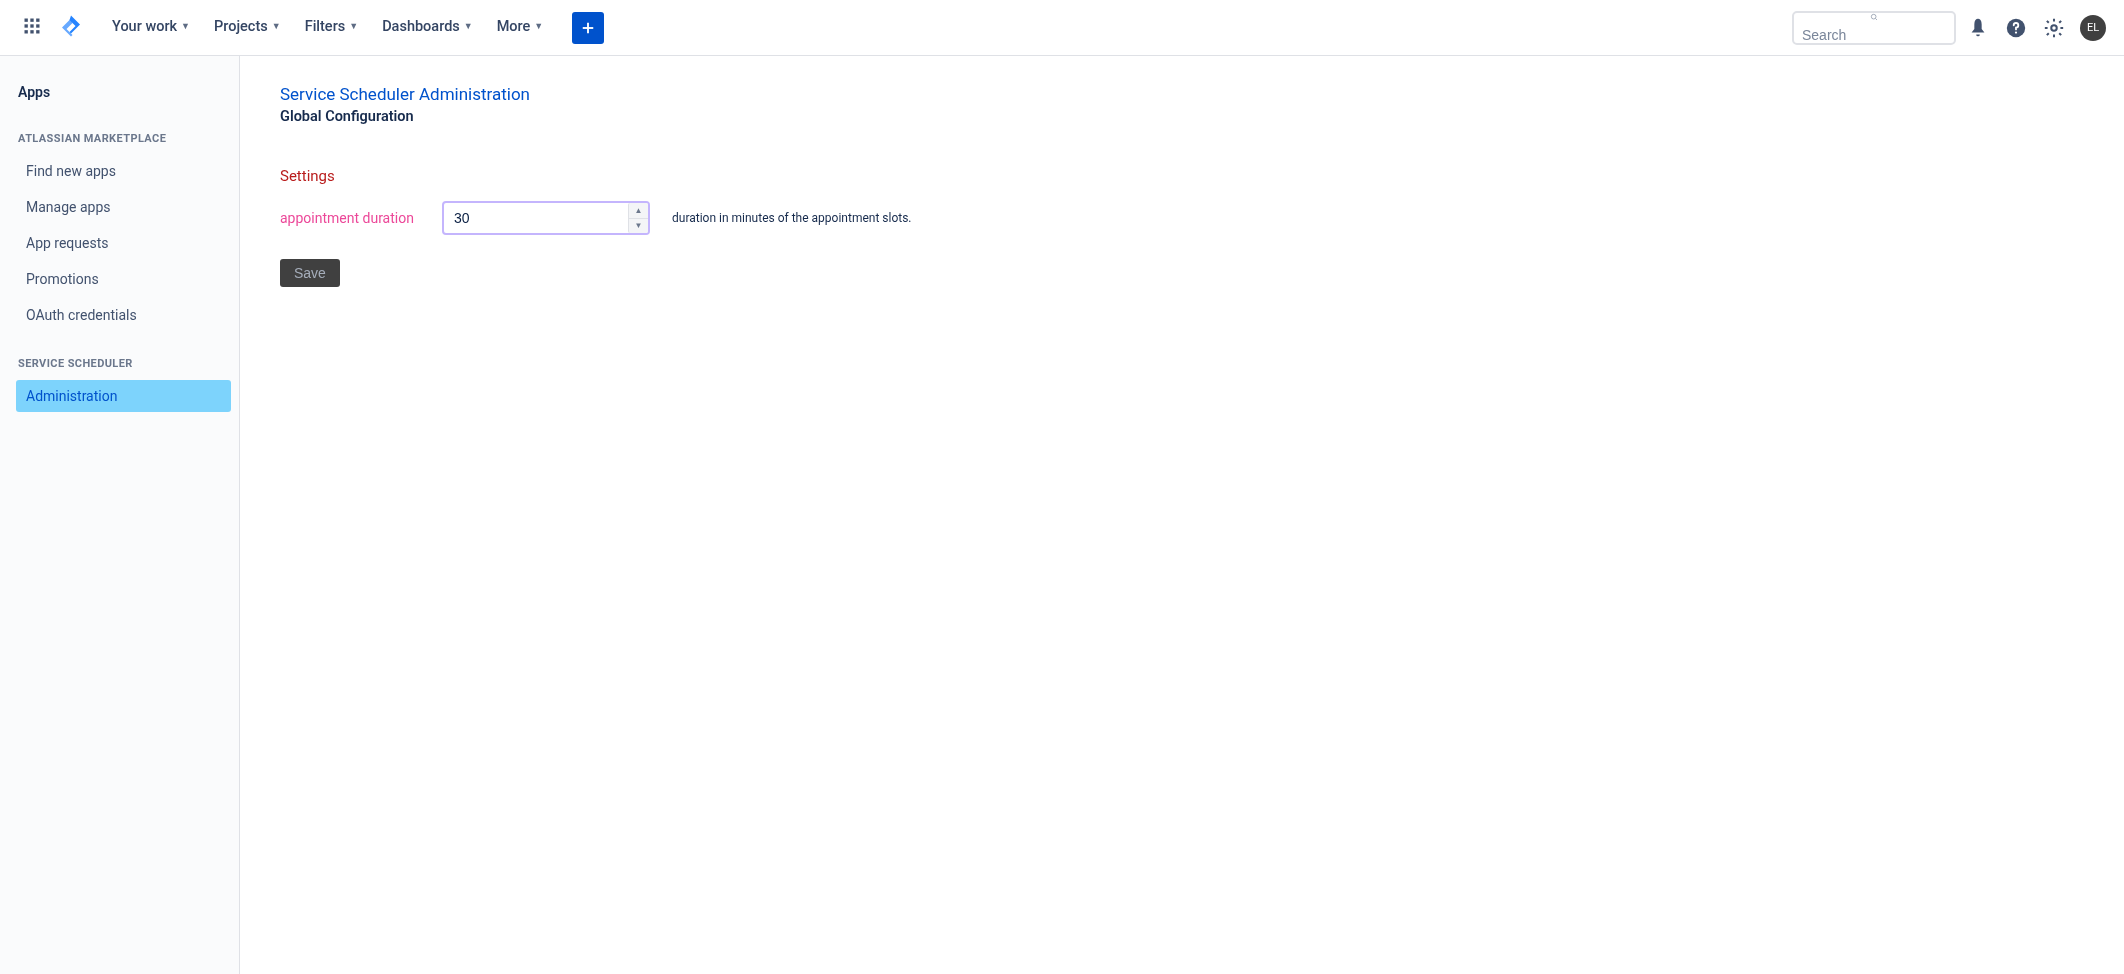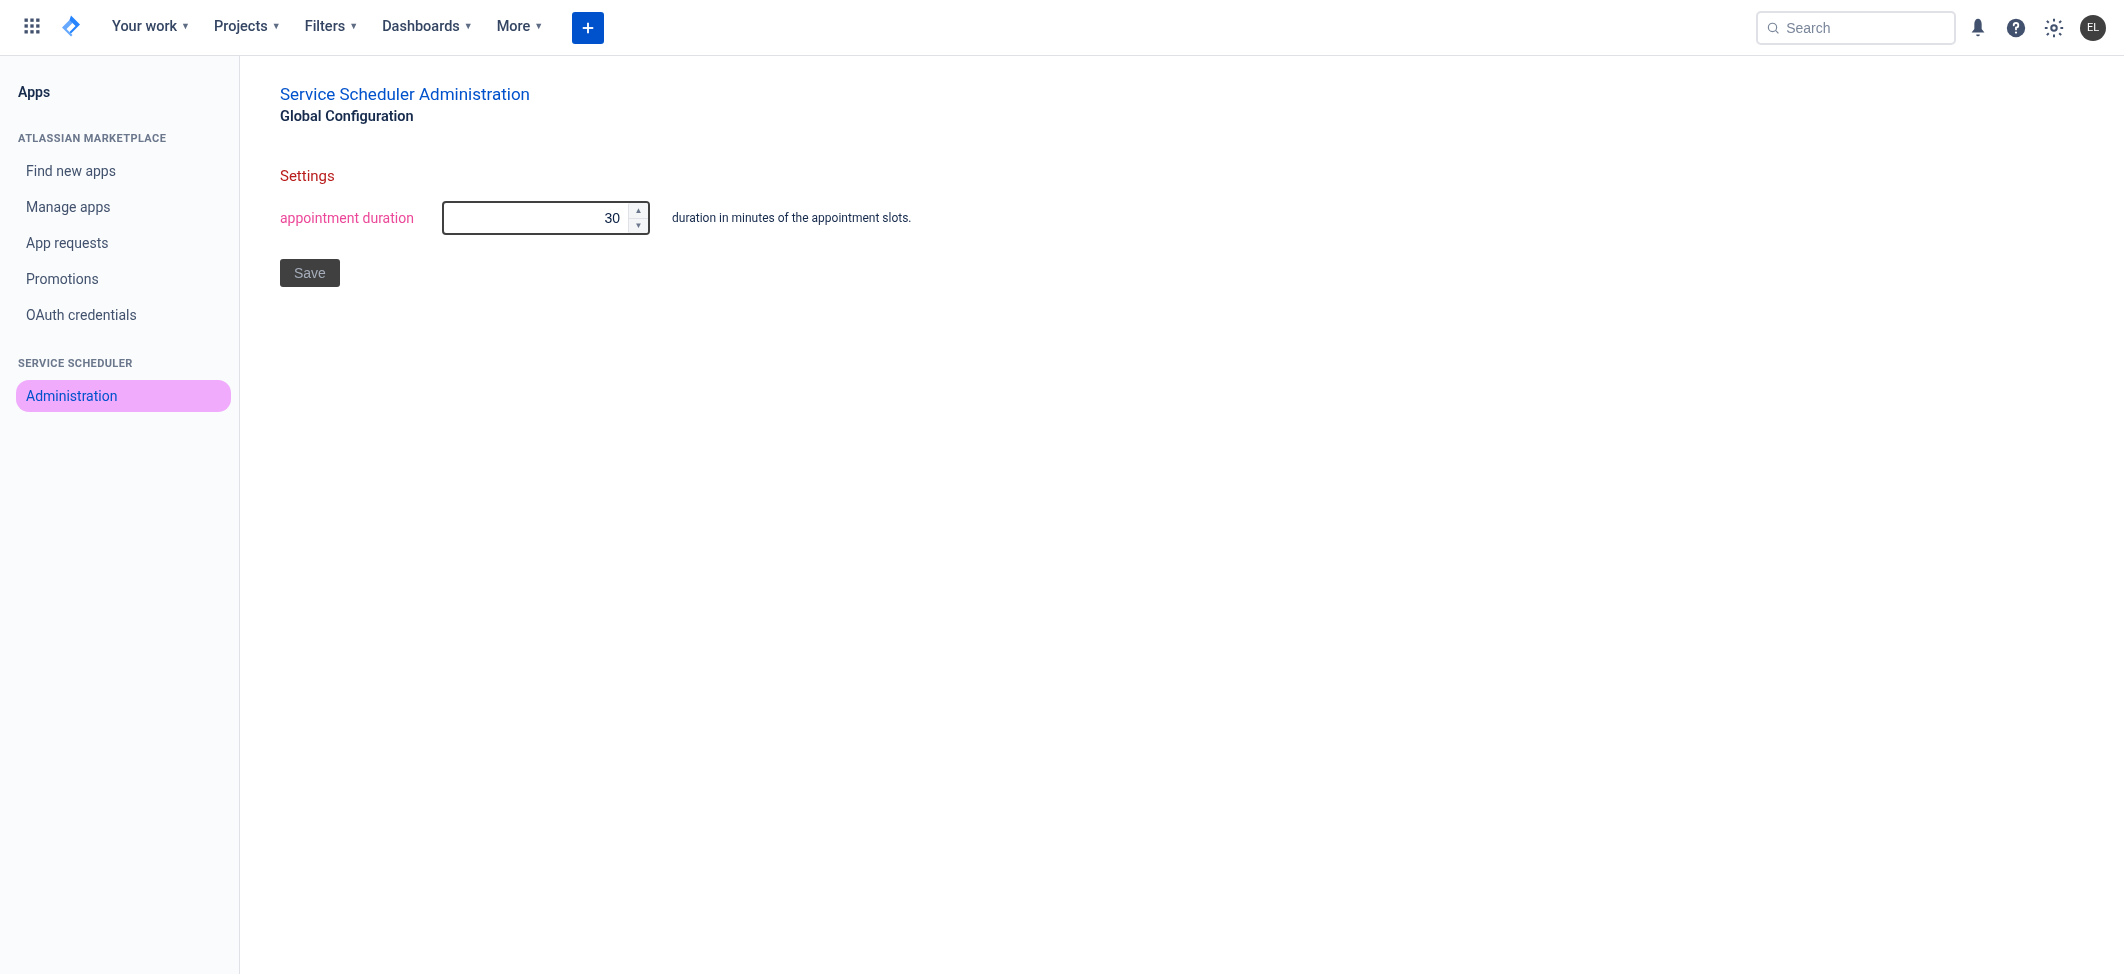--- a/index.html
+++ b/index.html
@@ -48,26 +48,27 @@
     border-radius: 3px;
     display: flex; align-items: center; justify-content: center;
     color: #fff;
     cursor: pointer;
     margin-left: 8px;
   }
   .create-btn svg { width: 18px; height: 18px; }
   .topbar-spacer { flex: 1; }
   .search-wrap {
     display: flex; align-items: center;
-    width: 200px; height: 34px;
+    width: 164px; height: 34px;
     border: 2px solid #DFE1E6;
     border-radius: 5px;
     padding: 0 8px;
     gap: 6px;
     color: #7A869A;
+    flex-direction: column;
   }
   .search-wrap input {
     border: none; outline: none;
     font-size: 14px;
     width: 100%;
     background: transparent;
     color: #172B4D;
   }
   .search-wrap input::placeholder { color: #7A869A; }
   .topbar-icon {
@@ -116,23 +117,22 @@
   }
   .side-item {
     padding: 8px 10px;
     border-radius: 3px;
     color: #42526E;
     font-size: 14px;
     cursor: pointer;
     margin-bottom: 4px;
   }
   .side-item.selected {
-    background: #f0abfc;
+    background: #7dd3fc;
     color: #0052CC;
-    border-radius: 13px;
   }
   .side-section { margin-bottom: 26px; }
   .main {
     flex: 1;
     padding: 28px 0 0 40px;
   }
   .breadcrumb-link {
     color: #0052CC;
     font-size: 17px;
     cursor: pointer;
@@ -161,27 +161,26 @@
     color: #ec4899;
     width: 140px;
   }
   .number-input-wrap {
     position: relative;
     width: 208px;
   }
   .number-input {
     width: 100%;
     height: 34px;
-    border: 2px solid #404040;
+    border: 2px solid #c4b5fd;
     border-radius: 4px;
     padding: 0 28px 0 10px;
     font-size: 14px;
     color: #091E42;
     outline: none;
-    text-align: right;
   }
   .stepper {
     position: absolute;
     right: 2px; top: 2px; bottom: 2px;
     width: 20px;
     background: #F4F5F7;
     border-radius: 2px;
     display: flex; flex-direction: column;
     border-left: 1px solid #DFE1E6;
   }

